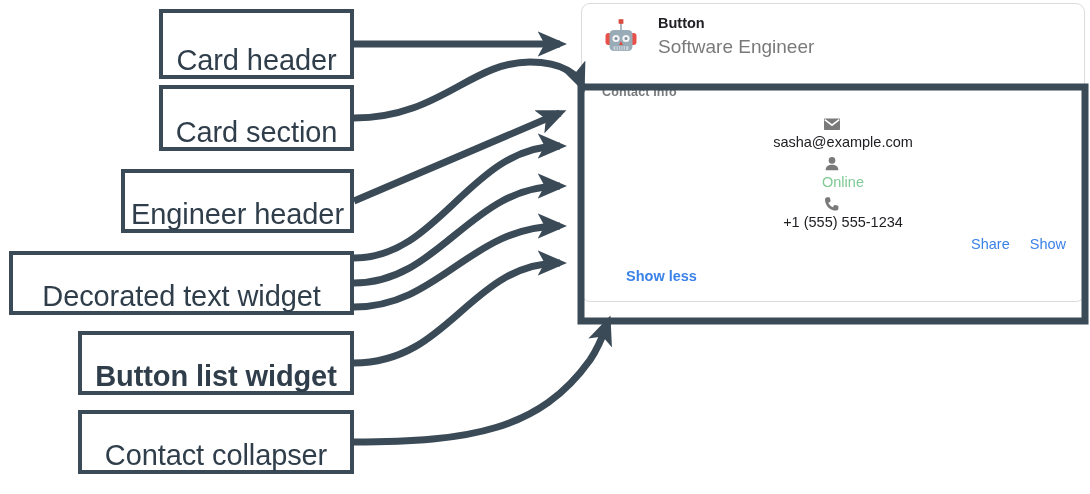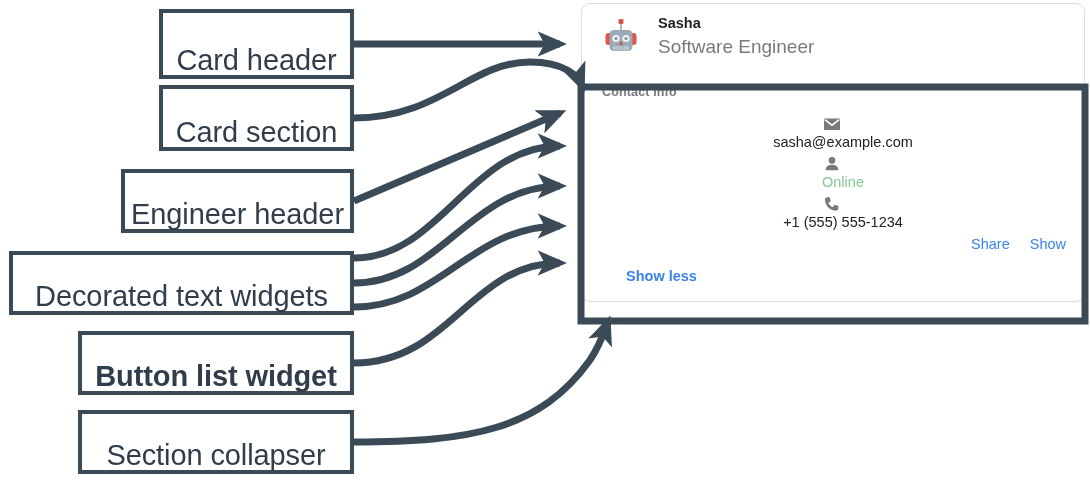--- a/index.html
+++ b/index.html
@@ -188,29 +188,29 @@
 
   <div class="callout-box" style="left:159px; top:85px; width:195px; height:66px;">
     <span class="callout-label">Card section</span>
   </div>
 
   <div class="callout-box" style="left:121px; top:169px; width:233px; height:64px;">
     <span class="callout-label">Engineer header</span>
   </div>
 
   <div class="callout-box" style="left:9px; top:251px; width:345px; height:64px;">
-    <span class="callout-label">Decorated text widgets</span>
+    <span class="callout-label">Decorated text widget</span>
   </div>
 
   <div class="callout-box" style="left:78px; top:331px; width:276px; height:64px;font-weight:bold;">
     <span class="callout-label">Button list widget</span>
   </div>
 
   <div class="callout-box" style="left:78px; top:410px; width:276px; height:64px;">
-    <span class="callout-label">Section collapser</span>
+    <span class="callout-label">Contact collapser</span>
   </div>
 
   <div id="profile-card">
 
     <div id="card-header">
 
       <div id="avatar">
         <svg width="42" height="42" viewBox="0 0 42 42">
 
           <rect x="20.2" y="6" width="1.6" height="9" fill="#9aa8b4"></rect>
@@ -231,21 +231,21 @@
           <rect x="13.5" y="30" width="15" height="4.2" rx="1" fill="#c9d3da"></rect>
           <rect x="15.4" y="30" width="1.1" height="4.2" fill="#9aabb8"></rect>
           <rect x="17.8" y="30" width="1.1" height="4.2" fill="#9aabb8"></rect>
           <rect x="20.2" y="30" width="1.1" height="4.2" fill="#9aabb8"></rect>
           <rect x="22.6" y="30" width="1.1" height="4.2" fill="#9aabb8"></rect>
           <rect x="25.0" y="30" width="1.1" height="4.2" fill="#9aabb8"></rect>
         </svg>
       </div>
 
       <div class="header-text">
-        <div id="card-title">Sasha</div>
+        <div id="card-title">Button</div>
         <div id="card-subtitle">Software Engineer</div>
       </div>
     </div>
 
     <div id="card-section">
 
       <div id="section-header">Contact Info</div>
 
       
       <div class="info-row">

